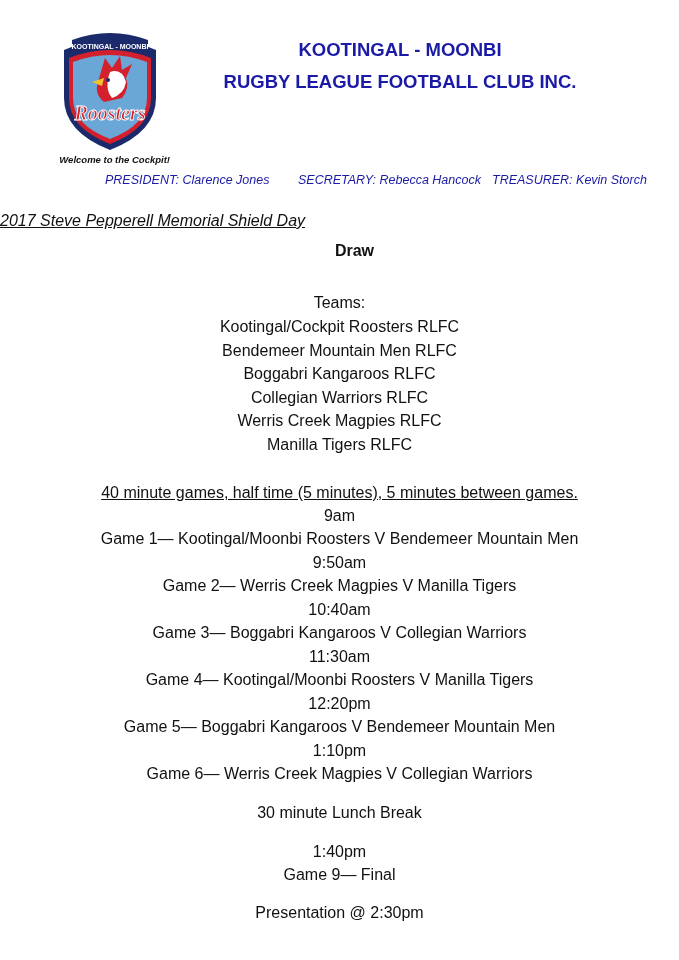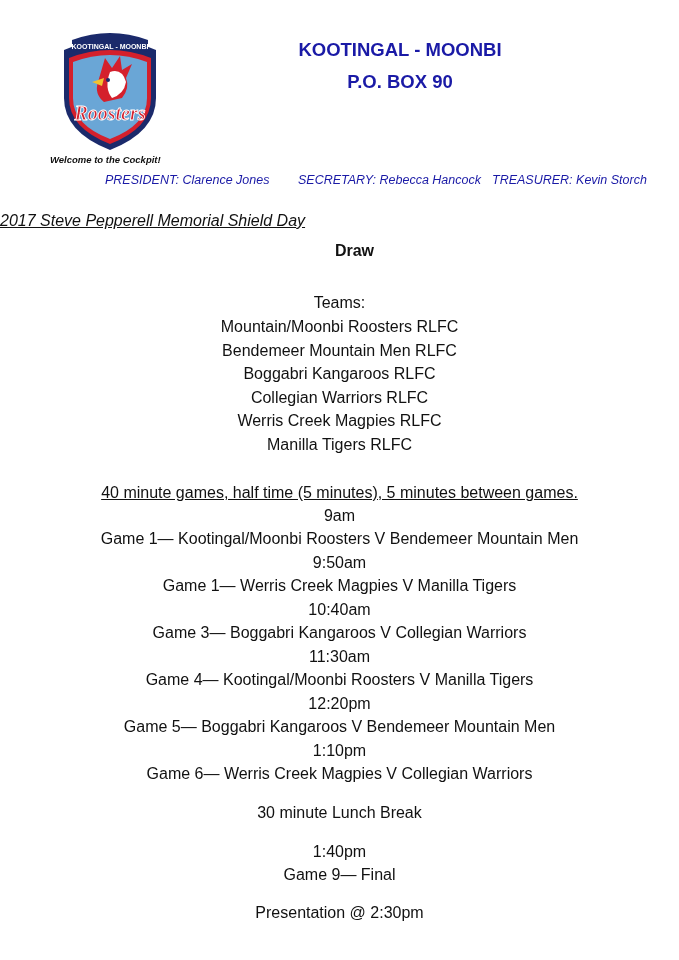--- a/index.html
+++ b/index.html
@@ -1,18 +1,18 @@
 <!DOCTYPE html>
 <html><head>
 <meta charset="utf-8">
 <style>
   html, body { margin: 0; padding: 0; background: #ffffff; }
   body { width: 679px; height: 960px; position: relative; overflow: hidden; font-family: "Liberation Sans", sans-serif; color: #111; }
   .logo { position: absolute; left: 50px; top: 28px; width: 120px; height: 138px; }
-  .logo-tag { position: absolute; left: 0; top: 126px; width: 120px; text-align: left; font-size: 9.5px; font-weight: bold; font-style: italic; color: #111; }
+  .logo-tag { position: absolute; left: 0; top: 126px; width: 120px; text-align: right; font-size: 9.5px; font-weight: bold; font-style: italic; color: #111; }
   .header { position: absolute; left: 220px; top: 34px; width: 360px; text-align: center; color: #1a1aa6; font-weight: bold; font-size: 18.5px; }
   .header div { height: 32px; line-height: 32px; }
   .officers { position: absolute; top: 173px; left: 0; width: 679px; font-size: 12.5px; font-style: italic; color: #1a1aa6; }
   .officers span { position: absolute; white-space: nowrap; margin-left: 46px; }
   .title { position: absolute; top: 212px; left: 0; width: 679px; text-align: left; font-size: 16px; font-style: italic; text-decoration: underline; }
   .subtitle { position: absolute; top: 242px; left: 0; width: 679px; text-align: center; font-size: 16px; font-weight: bold; margin-left: 15px; }
   .line { position: absolute; left: 0; width: 679px; text-align: center; font-size: 16px; }
   .u { text-decoration: underline; }
 </style>
 </head>
@@ -29,46 +29,46 @@
     <path d="M60 44 Q72 40 76 54 Q74 66 62 70 Q54 60 60 44 Z" fill="#ffffff"></path>
     <path d="M42 54 L54 50 L52 58 Z" fill="#f2c230"></path>
     <circle cx="58" cy="52" r="2" fill="#1b2a6b"></circle>
     <text x="60" y="92" text-anchor="middle" font-size="20" font-weight="bold" font-style="italic" fill="#d4202c" stroke="#ffffff" stroke-width="0.8" font-family="Liberation Serif, serif">Roosters</text>
   </svg>
   <div class="logo-tag">Welcome to the Cockpit!</div>
 </div>
 
 <div class="header">
   <div>KOOTINGAL - MOONBI</div>
-  <div>P.O. BOX 90</div>
+  <div>RUGBY LEAGUE FOOTBALL CLUB INC.</div>
 </div>
 
 <div class="officers">
   <span style="left:59px">PRESIDENT: Clarence Jones</span>
   <span style="left:252px">SECRETARY: Rebecca Hancock</span>
   <span style="left:446px">TREASURER: Kevin Storch</span>
 </div>
 
 <div class="title">2017 Steve Pepperell Memorial Shield Day</div>
 <div class="subtitle">Draw</div>
 
 <div class="line" style="top:294px">Teams:</div>
-<div class="line" style="top:318px">Mountain/Moonbi Roosters RLFC</div>
+<div class="line" style="top:318px">Kootingal/Cockpit Roosters RLFC</div>
 <div class="line" style="top:342px">Bendemeer Mountain Men RLFC</div>
 <div class="line" style="top:365px">Boggabri Kangaroos RLFC</div>
 <div class="line" style="top:389px">Collegian Warriors RLFC</div>
 <div class="line" style="top:412px">Werris Creek Magpies RLFC</div>
 <div class="line" style="top:436px">Manilla Tigers RLFC</div>
 
 <div class="line u" style="top:484px">40 minute games, half time (5 minutes), 5 minutes between games.</div>
 
 <div class="line" style="top:507px">9am</div>
 <div class="line" style="top:530px">Game 1— Kootingal/Moonbi Roosters V Bendemeer Mountain Men</div>
 <div class="line" style="top:554px">9:50am</div>
-<div class="line" style="top:577px">Game 1— Werris Creek Magpies V Manilla Tigers</div>
+<div class="line" style="top:577px">Game 2— Werris Creek Magpies V Manilla Tigers</div>
 <div class="line" style="top:601px">10:40am</div>
 <div class="line" style="top:624px">Game 3— Boggabri Kangaroos V Collegian Warriors</div>
 <div class="line" style="top:648px">11:30am</div>
 <div class="line" style="top:671px">Game 4— Kootingal/Moonbi Roosters V Manilla Tigers</div>
 <div class="line" style="top:695px">12:20pm</div>
 <div class="line" style="top:718px">Game 5— Boggabri Kangaroos V Bendemeer Mountain Men</div>
 <div class="line" style="top:742px">1:10pm</div>
 <div class="line" style="top:765px">Game 6— Werris Creek Magpies V Collegian Warriors</div>
 
 <div class="line" style="top:804px">30 minute Lunch Break</div>

